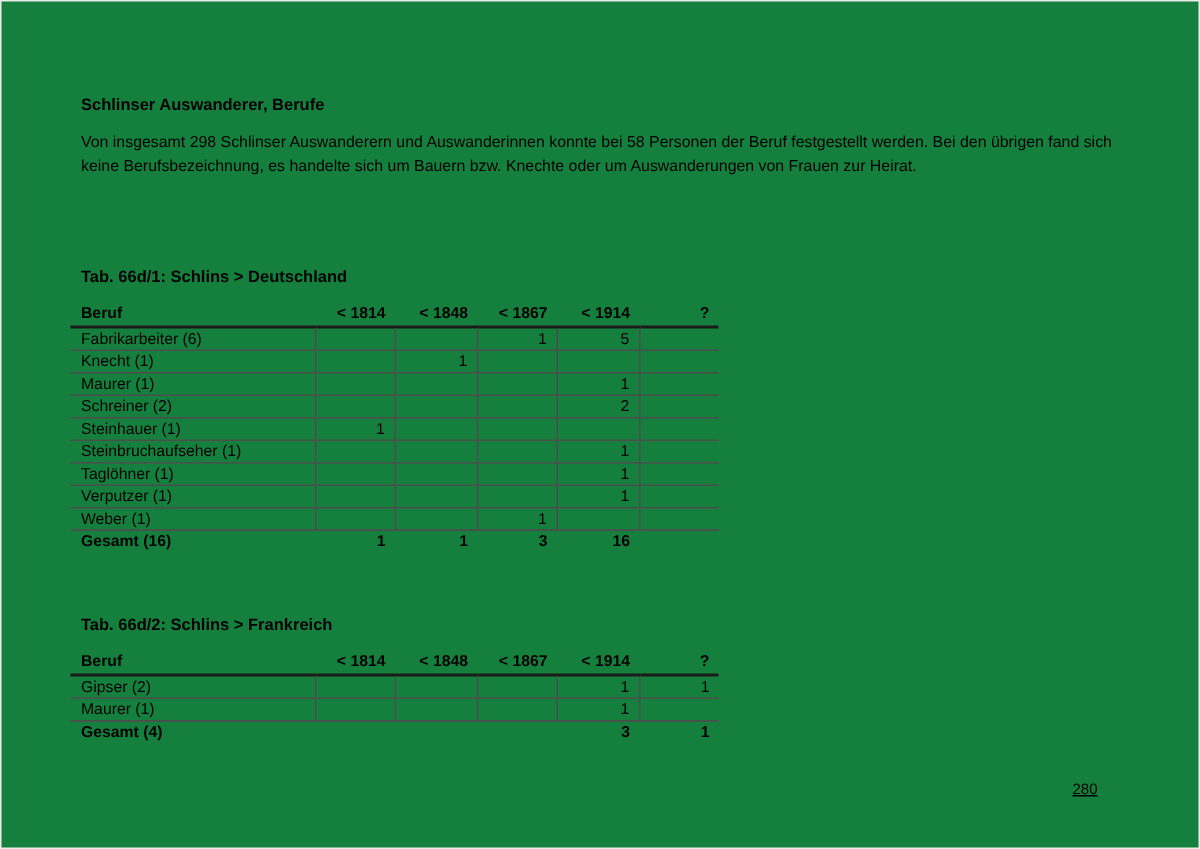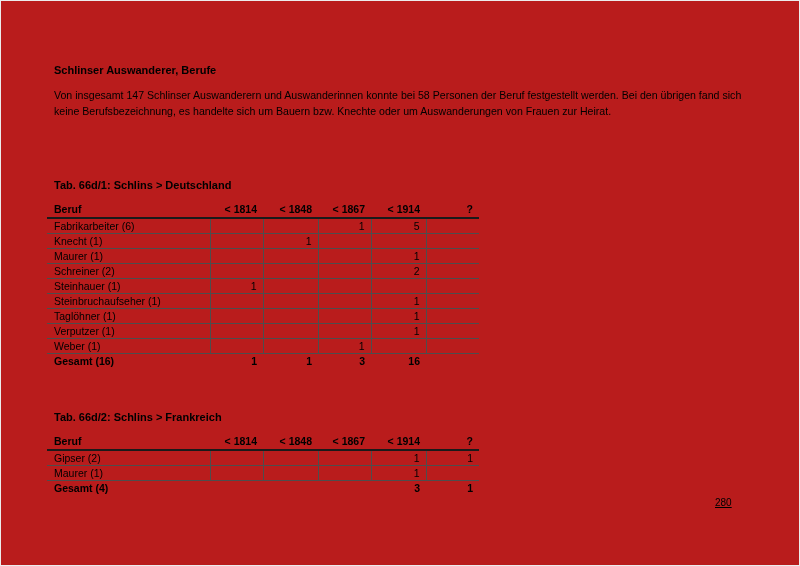--- a/index.html
+++ b/index.html
@@ -3,21 +3,21 @@
 <meta charset="utf-8">
 <style>
   * { margin: 0; padding: 0; box-sizing: border-box; }
   html, body { width: 800px; height: 566px; background: #ffffff; }
   body {
     position: relative;
     font-family: "Liberation Sans", sans-serif;
     color: #000000;
     overflow: hidden;
   }
-  .sheet { position: absolute; inset: 0; background: #b91c1c; border: 1px solid #ececec; }
+  .sheet { position: absolute; inset: 0; background: #15803d; border: 1px solid #ececec; }
 
   .doc-heading {
     position: absolute; top: 63px; left: 53px;
     font-size: 11px; font-weight: bold; color: #000;
   }
   .doc-intro {
     position: absolute; top: 86px; left: 53px; width: 712px;
     font-size: 10.6px; line-height: 16px; color: #000;
   }
 
@@ -50,32 +50,32 @@
   }
   table.beruf-table tbody td + td { border-left: 1px solid #4d4d4d; }
   table.beruf-table tfoot td {
     font-weight: bold; height: 15px; line-height: 15px;
     border: none; vertical-align: middle;
   }
   .cell-label { text-align: left;  padding-left: 7px; margin-left: 14px; }
   .cell-num   { text-align: right; padding-right: 6px; }
 
   .page-number {
-    position: absolute; top: 496px; left: 714px;
+    position: absolute; top: 520px; left: 714px;
     font-size: 10px; color: #000; text-decoration: underline;
   }
 </style>
 </head>
 <body>
 
 <div class="sheet">
 
   <h1 class="doc-heading">Schlinser Auswanderer, Berufe</h1>
 
-  <p class="doc-intro">Von insgesamt 147 Schlinser Auswanderern und Auswanderinnen konnte bei 58 Personen der Beruf festgestellt werden. Bei den übrigen fand sich keine Berufsbezeichnung, es handelte sich um Bauern bzw. Knechte oder um Auswanderungen von Frauen zur Heirat.</p>
+  <p class="doc-intro">Von insgesamt 298 Schlinser Auswanderern und Auswanderinnen konnte bei 58 Personen der Beruf festgestellt werden. Bei den übrigen fand sich keine Berufsbezeichnung, es handelte sich um Bauern bzw. Knechte oder um Auswanderungen von Frauen zur Heirat.</p>
 
   <section class="tbl-block first">
     <div class="tbl-title">Tab. 66d/1: Schlins &gt; Deutschland</div>
     <table class="beruf-table">
         <colgroup>
           <col class="c0">
           <col class="c1">
           <col class="c2">
           <col class="c3">
           <col class="c4">

